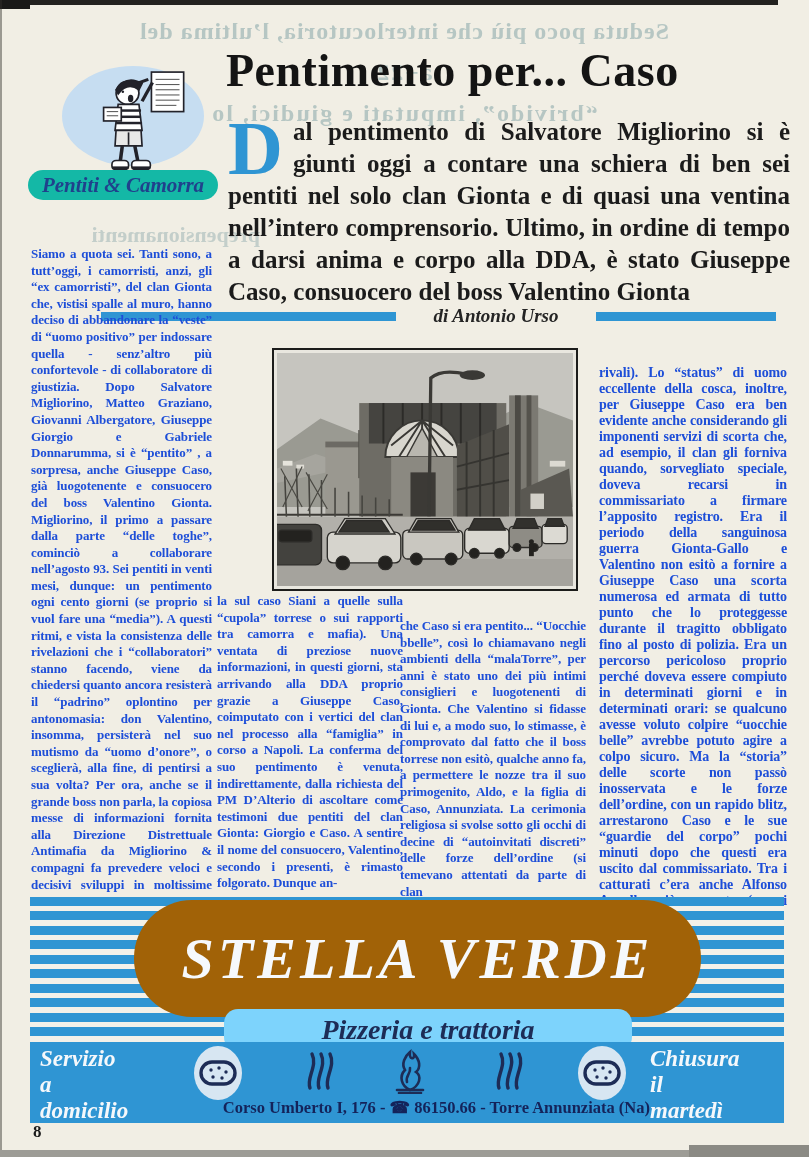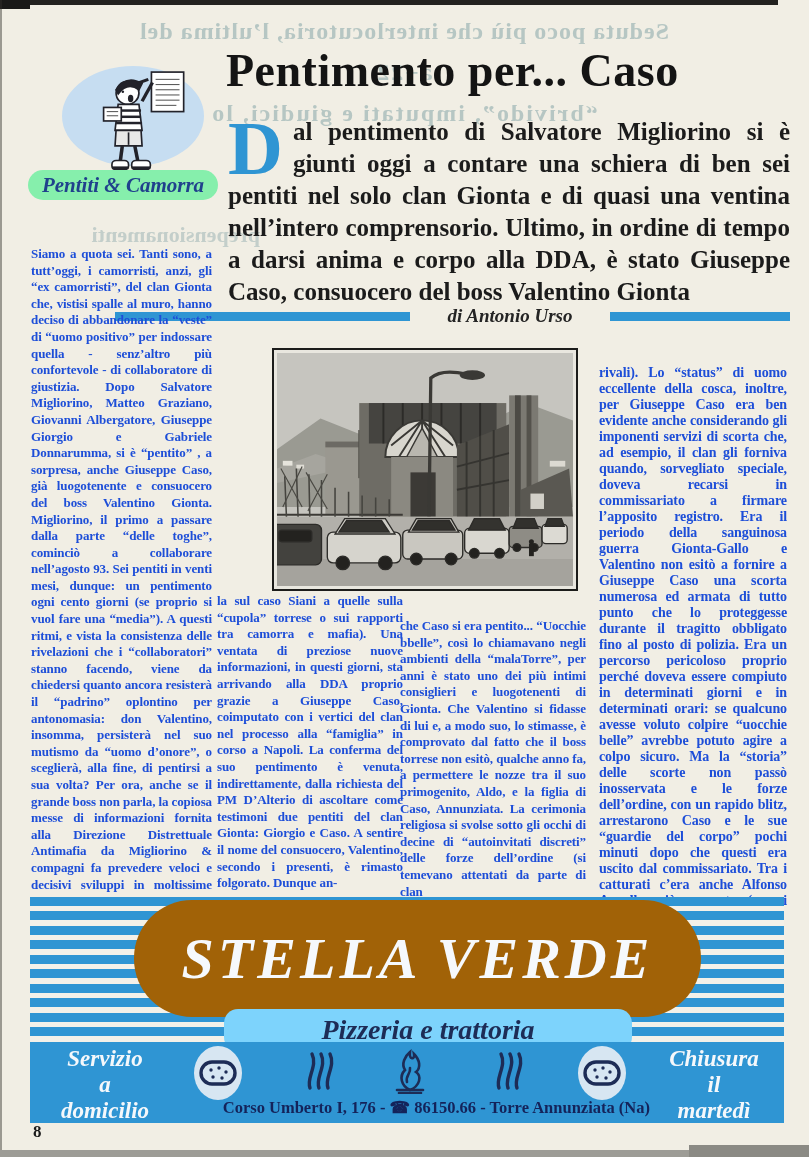--- a/index.html
+++ b/index.html
@@ -23,32 +23,32 @@
   .bleed .b2 { font-size:24px; margin-bottom:14px; letter-spacing:2px; }
   .bleed .b3 { font-size:24px; letter-spacing:2px; }
   .bleed-low { position:absolute; left:20px; top:222px; width:240px; transform:scaleX(-1);
     color:rgba(88,134,142,.30); font-weight:bold; font-size:22px; pointer-events:none; }
 
   
   .logo-ellipse { position:absolute; left:62px; top:66px; width:142px; height:100px;
     background:#c6ddf1; border-radius:50%; }
   .logo-art { position:absolute; left:88px; top:70px; width:104px; height:110px; }
   .logo-label { position:absolute; left:28px; top:170px; width:190px; height:30px;
-    background:#86efac; border-radius:15px; display:flex; align-items:center; justify-content:center;
+    background:#14b8a6; border-radius:15px; display:flex; align-items:center; justify-content:center;
     font-style:italic; font-weight:bold; font-size:21px; color:#20418c; }
 
   .headline { position:absolute; left:226px; top:44px; width:564px;
     font-size:46px; font-weight:bold; color:#141414; letter-spacing:.5px; text-align:left; white-space:nowrap; }
 
   .intro { position:absolute; left:228px; top:116px; width:562px;
     font-size:25px; font-weight:bold; line-height:32px; text-align:justify; color:#1b1b1b; }
   .dropcap { float:left; color:#2f95d3; font-size:76px; line-height:60px;
     font-weight:bold; padding:2px 10px 0 0; }
 
-  .byline { position:absolute; left:115px; top:305px; width:675px; display:flex; align-items:center;justify-content:space-between; }
+  .byline { position:absolute; left:101px; top:305px; width:675px; display:flex; align-items:center;justify-content:space-between; }
   .byline .bar { height:9px; background:#2f95d3; }
   .byline .bar-l { width:295px; }
   .byline .bar-r { flex:1; }
   .byline .byline-text { width:200px; text-align:center; font-style:italic; font-weight:bold;
     font-size:19px; color:#242424; }
 
   .col { position:absolute; text-align:justify; color:#1d4ed8;
     font-size:13px; line-height:16.6px; letter-spacing:-.1px; overflow:hidden;font-weight:bold; }
   .col1 { left:31px;  top:246px; width:181px; height:646px; }
   .col2 { left:217px; top:593px; width:186px; height:300px; }
@@ -65,21 +65,21 @@
     background:repeating-linear-gradient(180deg,#2f95d3 0px,#2f95d3 9px,#f3f1e9 9px,#f3f1e9 14.5px); }
   .ad-stadium { position:absolute; left:104px; top:3px; width:567px; height:117px;
     background:#a16207; border-radius:58px; display:flex; align-items:center; justify-content:center; }
   .ad-name { font-style:italic; font-weight:bold; font-size:58px; color:#f6f9fc;
     letter-spacing:4px; white-space:nowrap; }
   .ad-subbox { position:absolute; left:194px; top:112px; width:408px; height:42px;
     background:#7dd3fc; border-radius:14px; display:flex; align-items:center; justify-content:center; }
   .ad-subtitle { font-style:italic; font-weight:bold; font-size:28px; color:#1d2c56; }
   .ad-strip { position:absolute; left:0; top:145px; width:754px; height:81px; background:#2f95d3; }
   .ad-note { position:absolute; color:#f5f8fb; font-style:italic; font-weight:bold;
-    font-size:23px; line-height:26px; text-align:center; }
+    font-size:23px; line-height:26px; }
   .ad-note-left  { left:10px; top:4px; width:130px; }
   .ad-note-right { right:6px; top:4px; width:128px; }
   .ad-icons { position:absolute; left:150px; top:6px; width:460px; height:50px;
     display:flex; align-items:center; justify-content:space-between; padding:0 14px; }
   .pizza-bg { width:48px; height:54px; background:#d7e6f2; border-radius:50%;
     display:flex; align-items:center; justify-content:center; }
   .ad-address { position:absolute; left:140px; bottom:5px; width:480px; text-align:right;
     font-weight:bold; font-size:16.5px; color:#14235a; white-space:nowrap; }
 
   .page-num { position:absolute; left:33px; top:1122px; font-size:17px; font-weight:bold; color:#1b1b1b; }

